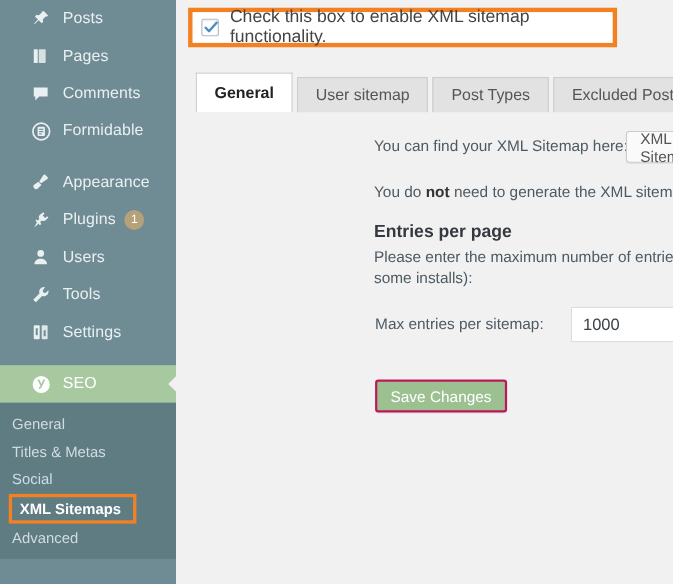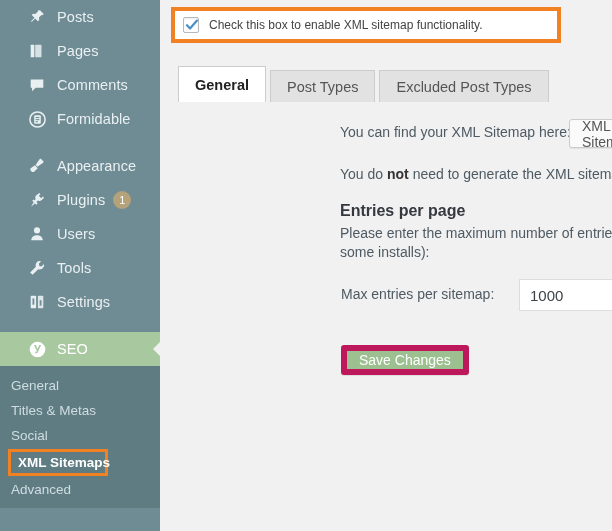--- a/index.html
+++ b/index.html
@@ -84,21 +84,21 @@
     white-space: nowrap;
   }
   .submenu-item.active {
     color: #ffffff;
     font-weight: bold;
   }
   .submenu-item.highlighted {
     position: relative;
     margin: 1px 0 1px 8px;
     padding-left: 7px;
-    width: 100px;
+    width: 116px;
     border: 3px solid #f28124;
     height: 27px;
   }
 
   
   #main {
     position: absolute;
     left: 160px; top: 0;
     width: 452px; height: 531px;
     background: #f1f1f1;
@@ -122,21 +122,21 @@
     background: #fff;
     border-radius: 2px;
     position: relative;
     flex: 0 0 16px;
     cursor: pointer;
     box-shadow: inset 0 1px 2px rgba(0,0,0,.07);
   }
   .cbx svg { position: absolute; left: 1px; top: 0px; }
   #enable-label {
     margin-left: 10px;
-    font-size: 12px;
+    font-size: 16px;
     color: #444;
   }
 
   
   #tabs {
     position: absolute;
     left: 18px; top: 66px;
     height: 36px;
     display: flex;
     align-items: flex-end;
@@ -225,21 +225,21 @@
     border-radius: 0;
     outline: none;
   }
 
   #save-btn {
     position: absolute;
     left: 181px; top: 345px;
     height: 30px;
     padding: 0 12px;
     background: #9cc08f;
-    border: 6px solid #be185d;
+    border: 2px solid #be185d;
     border-radius: 3px;
     color: #ffffff;
     font-size: 14px;
     display: flex; align-items: center;
     cursor: pointer;
     box-shadow: 0 1px 0 rgba(0,0,0,.08);
   }
 </style>
 </head>
 <body>
@@ -385,20 +385,23 @@
         </svg>
       </span>
       <span id="enable-label">Check this box to enable XML sitemap functionality.</span>
     </div>
 
     <div id="tabs">
       <div class="tab active">
         <span>General</span>
       </div>
       <div class="tab">
+        <span>User sitemap</span>
+      </div>
+      <div class="tab">
         <span>Post Types</span>
       </div>
       <div class="tab">
         <span>Excluded Post Types</span>
       </div>
     </div>
 
     <div class="line" id="find-line">You can find your XML Sitemap here:</div>
 
     <div id="sitemap-btn">

